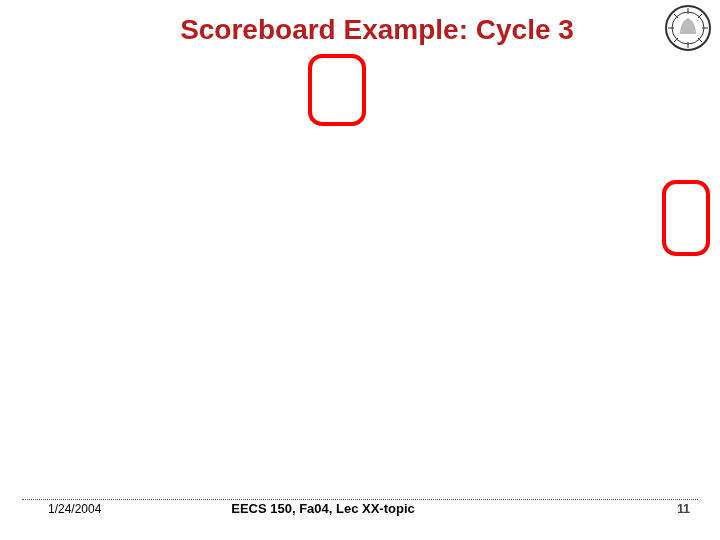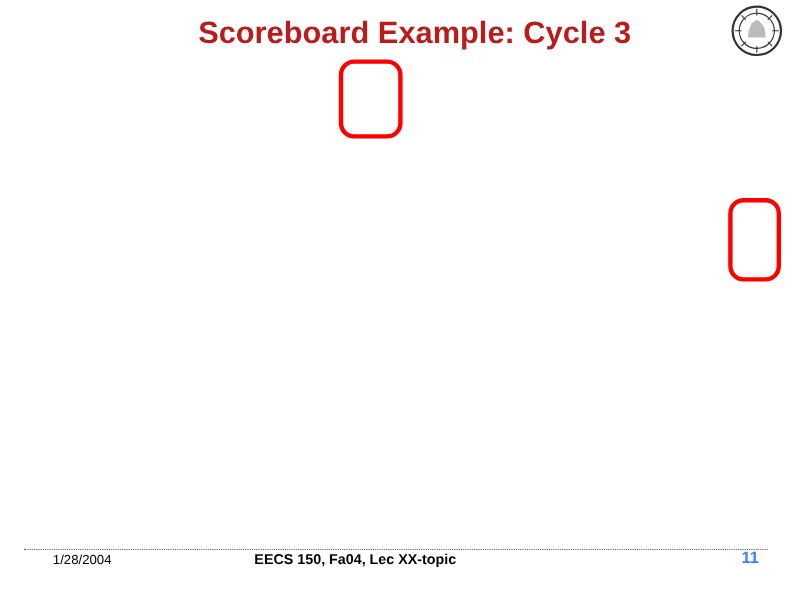--- a/index.html
+++ b/index.html
@@ -100,23 +100,23 @@
     bottom: 40px;
     left: 22px;
     right: 22px;
     height: 0;
     border-top: 1px dotted #555;
   }
   .page-num {
     position: absolute;
     bottom: 24px;
     right: 30px;
-    font-size: 15px;
+    font-size: 12px;
     font-weight: bold;
-    color: #3b82f6;
+    color: #404040;
   }
 </style>
 </head>
 <body>
 
 <div class="slide">
 
   <div class="title">Scoreboard Example: Cycle 3</div>
 
   <div class="seal">
@@ -136,21 +136,21 @@
       <path d="M16 30 Q16 18 24 14 Q32 18 32 30 Z" fill="#555" opacity="0.4"></path>
     </svg>
   </div>
 
   <div class="box1"></div>
   <div class="box2"></div>
 
   <div class="divider"></div>
 
 
-  <div class="date">1/28/2004</div>
+  <div class="date">1/24/2004</div>
 
   <div class="footer-center">
     <span>EECS 150, Fa04, Lec XX-topic</span>
   </div>
 
   <div class="page-num">11</div>
 
 </div>
 
 </body></html>

